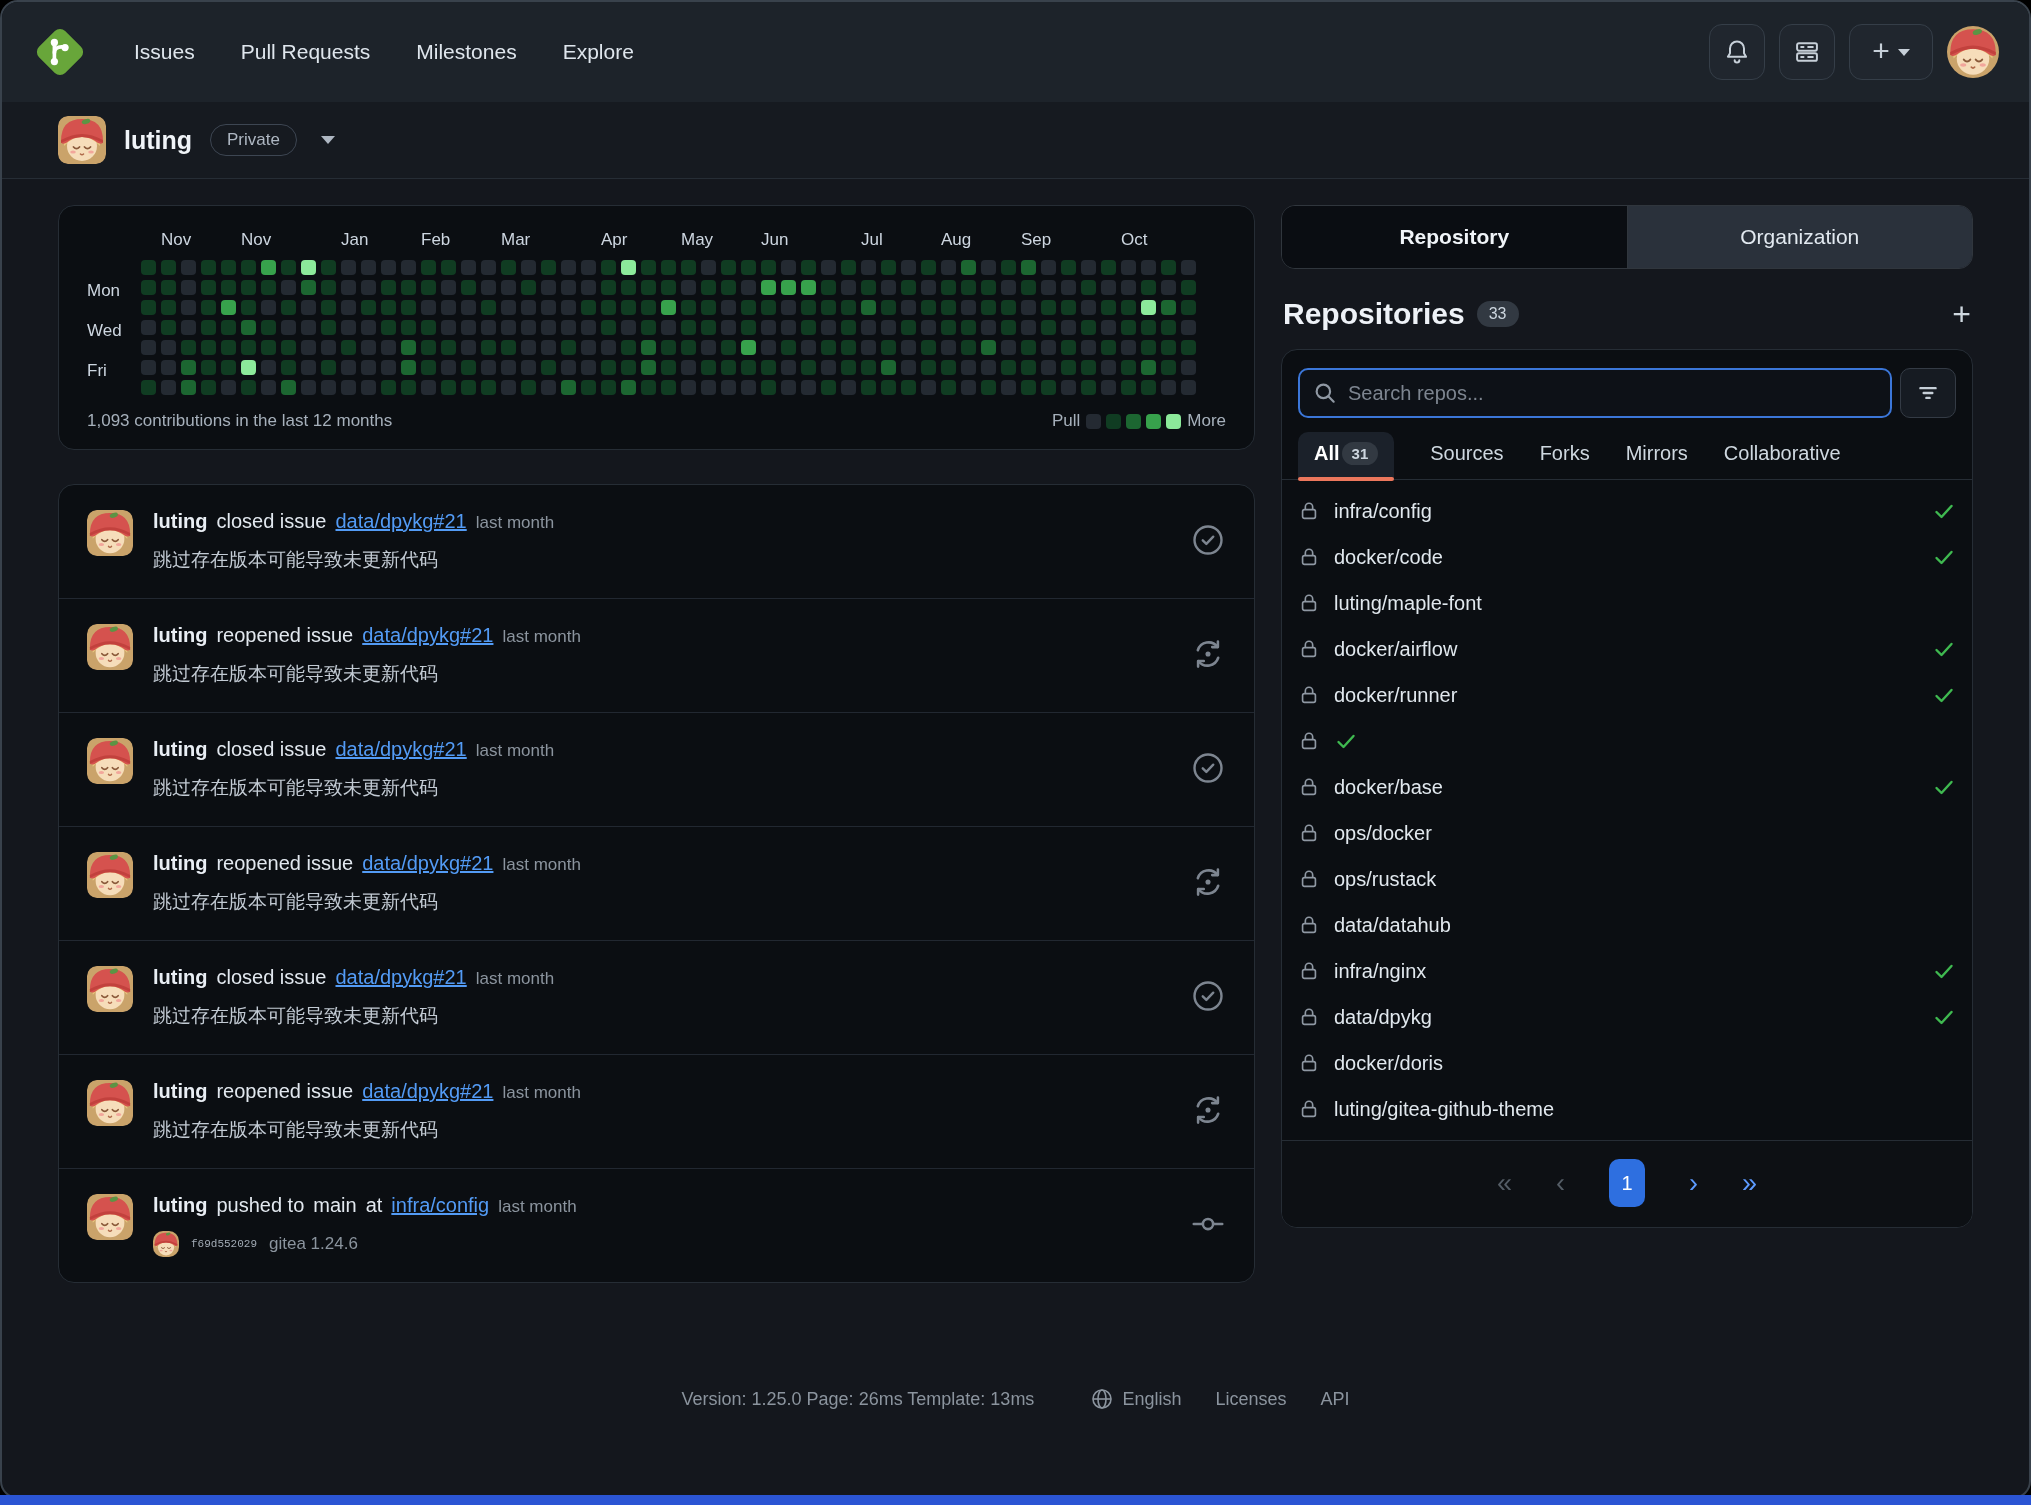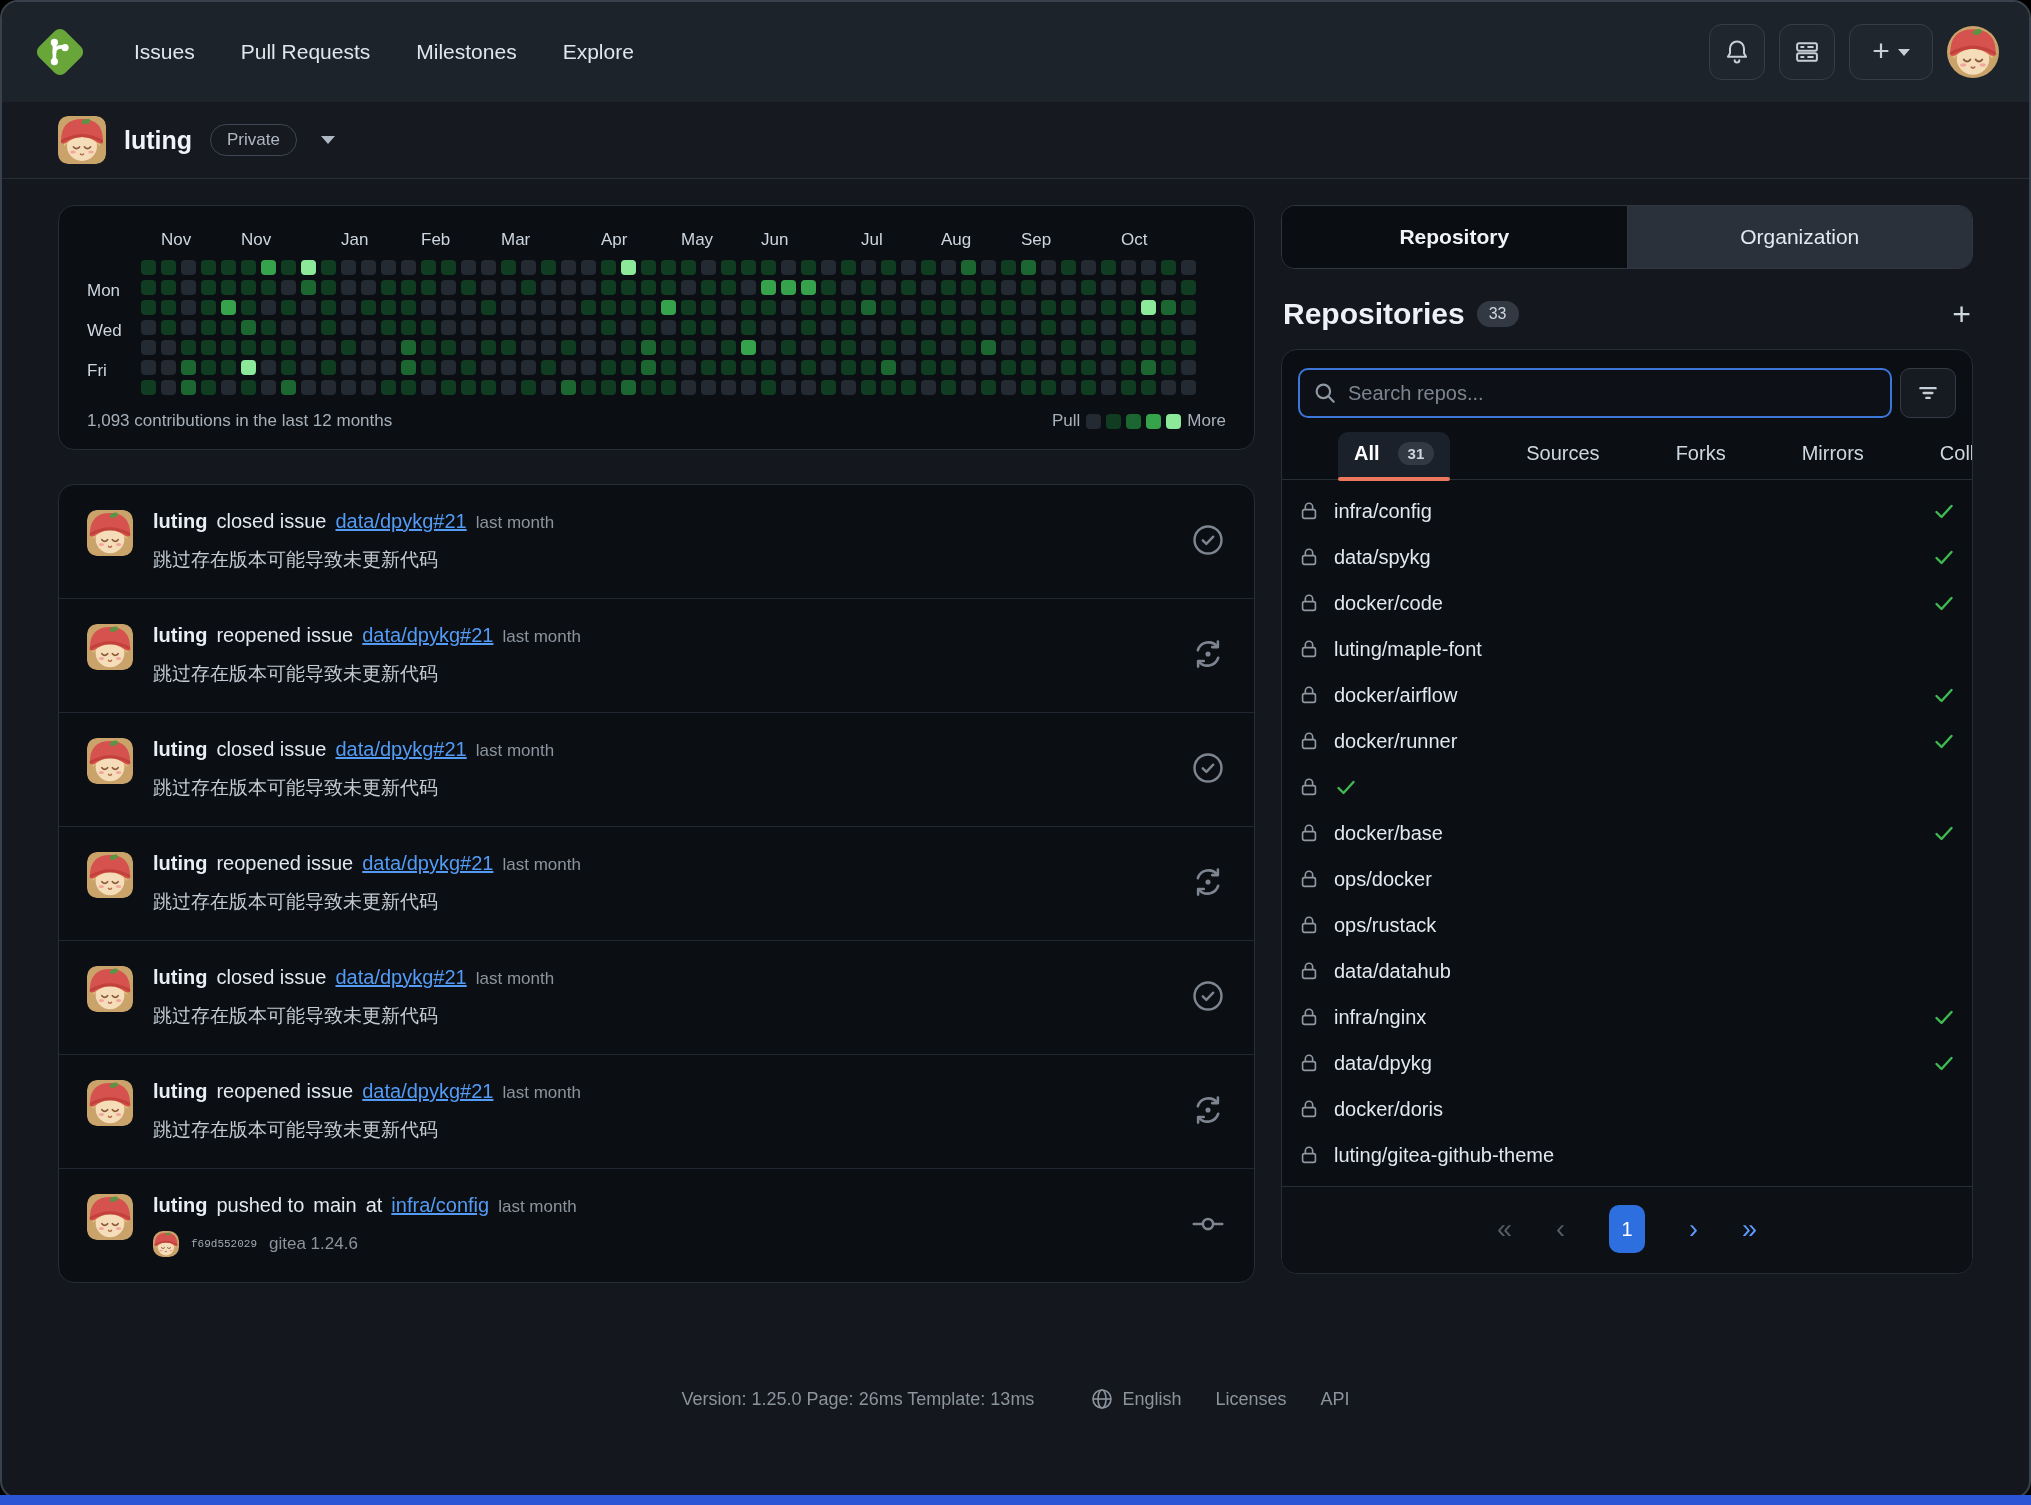--- a/index.html
+++ b/index.html
@@ -82,21 +82,21 @@
   .search-row { display:flex; gap:8px; padding:18px 16px 0; }
   .search-box { flex:1; position:relative; }
   .search-box input { width:100%; height:50px; background:#0d1117; border:2px solid #3b76d8; border-radius:10px;
       color:#e6edf3; font-size:20px; padding:0 14px 0 48px; outline:none; font-family:inherit; }
   .search-box input::placeholder { color:#7d8590; }
   .search-glyph { position:absolute; left:14px; top:12px; }
   .filter-btn { width:56px; height:50px; border:1px solid #343b45; border-radius:10px; background:#161b22;
       display:flex; align-items:center; justify-content:center; cursor:pointer; }
 
   .filter-tabs { display:flex; align-items:flex-end; gap:36px; padding:14px 16px 0; border-bottom:1px solid #262d35; }
-  .ftab { position:relative; padding:10px 0 14px; color:#cfd8e0; font-size:20px; cursor:pointer; display:flex; align-items:center; gap:18px;margin-left:40px; }
+  .ftab { position:relative; padding:10px 0 14px; color:#cfd8e0; font-size:20px; cursor:pointer; display:flex; align-items:center; gap:2px; }
   .ftab.active { background:#1b212a; border-radius:10px 10px 0 0; padding:10px 16px 14px; color:#fff; font-weight:bold; }
   .ftab.active::after { content:""; position:absolute; left:0; right:0; bottom:-2px; height:4px; border-radius:2px; background:var(--accent,#ec775c); }
   .ftab .count-badge { margin-left:0; font-size:15px; padding:3px 10px; }
 
   .repo-list { padding:8px 16px; }
   .repo-row { display:flex; align-items:center; gap:14px; height:46px; cursor:pointer; }
   .repo-name { color:#e1e8ee; font-size:20px; flex:1; }
   .repo-check { color:#3fb950; }
   .repo-check svg { stroke:#3fb950; }
 
@@ -1069,34 +1069,20 @@
       </svg>
     </span>
   </div>
             <div class="repo-row">
     <span style="display:flex">
       <svg width="22" height="22" viewBox="0 0 24 24" fill="none" stroke="#8f98a3" stroke-width="1.8">
         <rect x="5" y="10.5" width="14" height="9.5" rx="2"></rect>
                   <path d="M8 10.5V7.5a4 4 0 0 1 8 0v3"></path>
       </svg>
     </span>
-    <span class="repo-name">data/spykg</span>
-    <span class="repo-check" style="display:flex">
-      <svg width="24" height="24" viewBox="0 0 24 24" fill="none" stroke-width="2.4">
-        <path d="M4.5 13l5 5 10-11" stroke-linecap="round" stroke-linejoin="round"></path>
-      </svg>
-    </span>
-  </div>
-            <div class="repo-row">
-    <span style="display:flex">
-      <svg width="22" height="22" viewBox="0 0 24 24" fill="none" stroke="#8f98a3" stroke-width="1.8">
-        <rect x="5" y="10.5" width="14" height="9.5" rx="2"></rect>
-                  <path d="M8 10.5V7.5a4 4 0 0 1 8 0v3"></path>
-      </svg>
-    </span>
     <span class="repo-name">docker/code</span>
     <span class="repo-check" style="display:flex">
       <svg width="24" height="24" viewBox="0 0 24 24" fill="none" stroke-width="2.4">
         <path d="M4.5 13l5 5 10-11" stroke-linecap="round" stroke-linejoin="round"></path>
       </svg>
     </span>
   </div>
             <div class="repo-row">
     <span style="display:flex">
       <svg width="22" height="22" viewBox="0 0 24 24" fill="none" stroke="#8f98a3" stroke-width="1.8">

